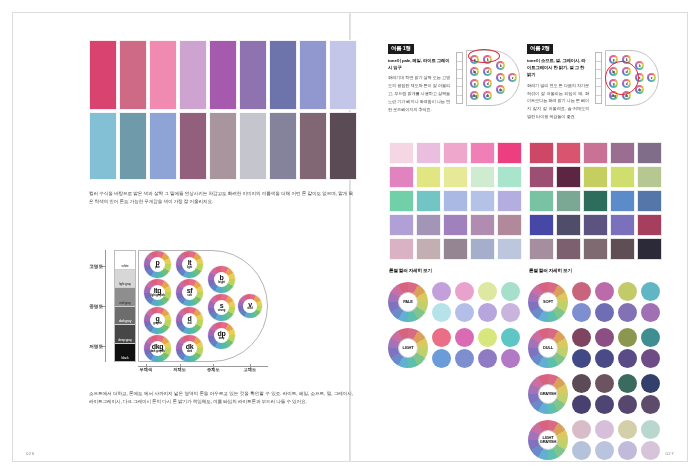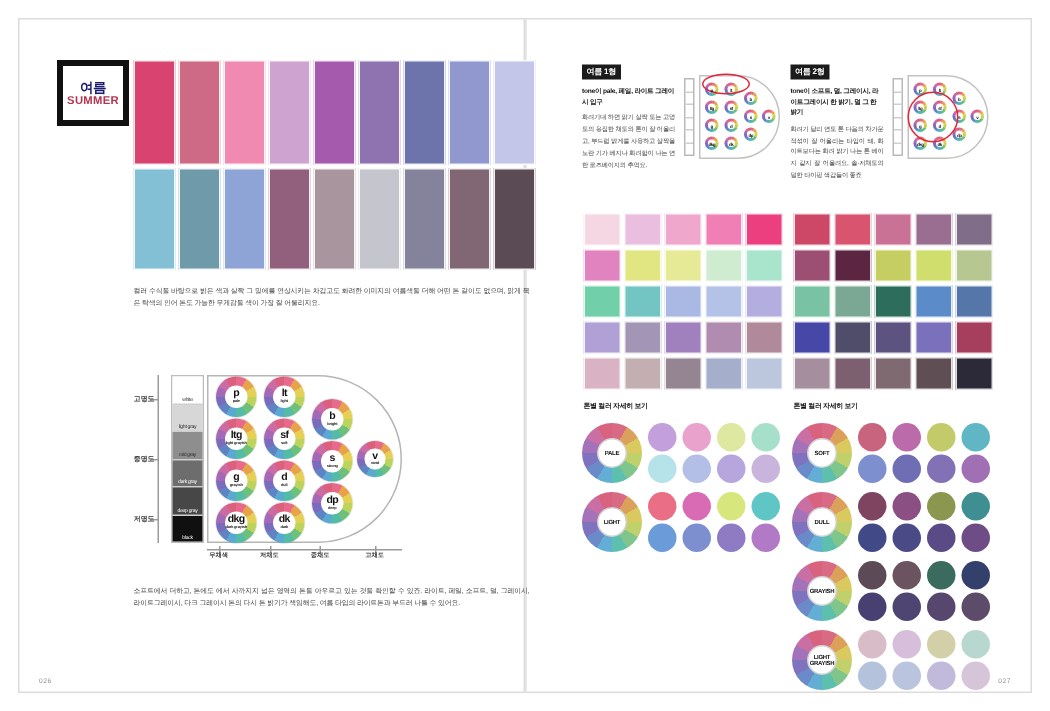--- a/index.html
+++ b/index.html
@@ -256,24 +256,20 @@
 </style>
 </head>
 <body>
 
 <div id="spread">
 
   <div class="page" id="page-left"></div>
   <div class="page" id="page-right"></div>
   <div class="gutter"></div>
 
-  <div class="season-badge">
-    <div class="season-ko">여름</div>
-    <div class="season-en">SUMMER</div>
-  </div>
 
   <div class="swatch-block">
     <div class="swatch-row top" id="palette-row-top">
         <div class="sw" style="background: rgb(217, 67, 111);"></div>
         <div class="sw" style="background: rgb(206, 106, 133);"></div>
         <div class="sw" style="background: rgb(240, 138, 176);"></div>
         <div class="sw" style="background: rgb(207, 163, 207);"></div>
         <div class="sw" style="background: rgb(166, 90, 173);"></div>
         <div class="sw" style="background: rgb(143, 115, 177);"></div>
         <div class="sw" style="background: rgb(109, 116, 171);"></div>

